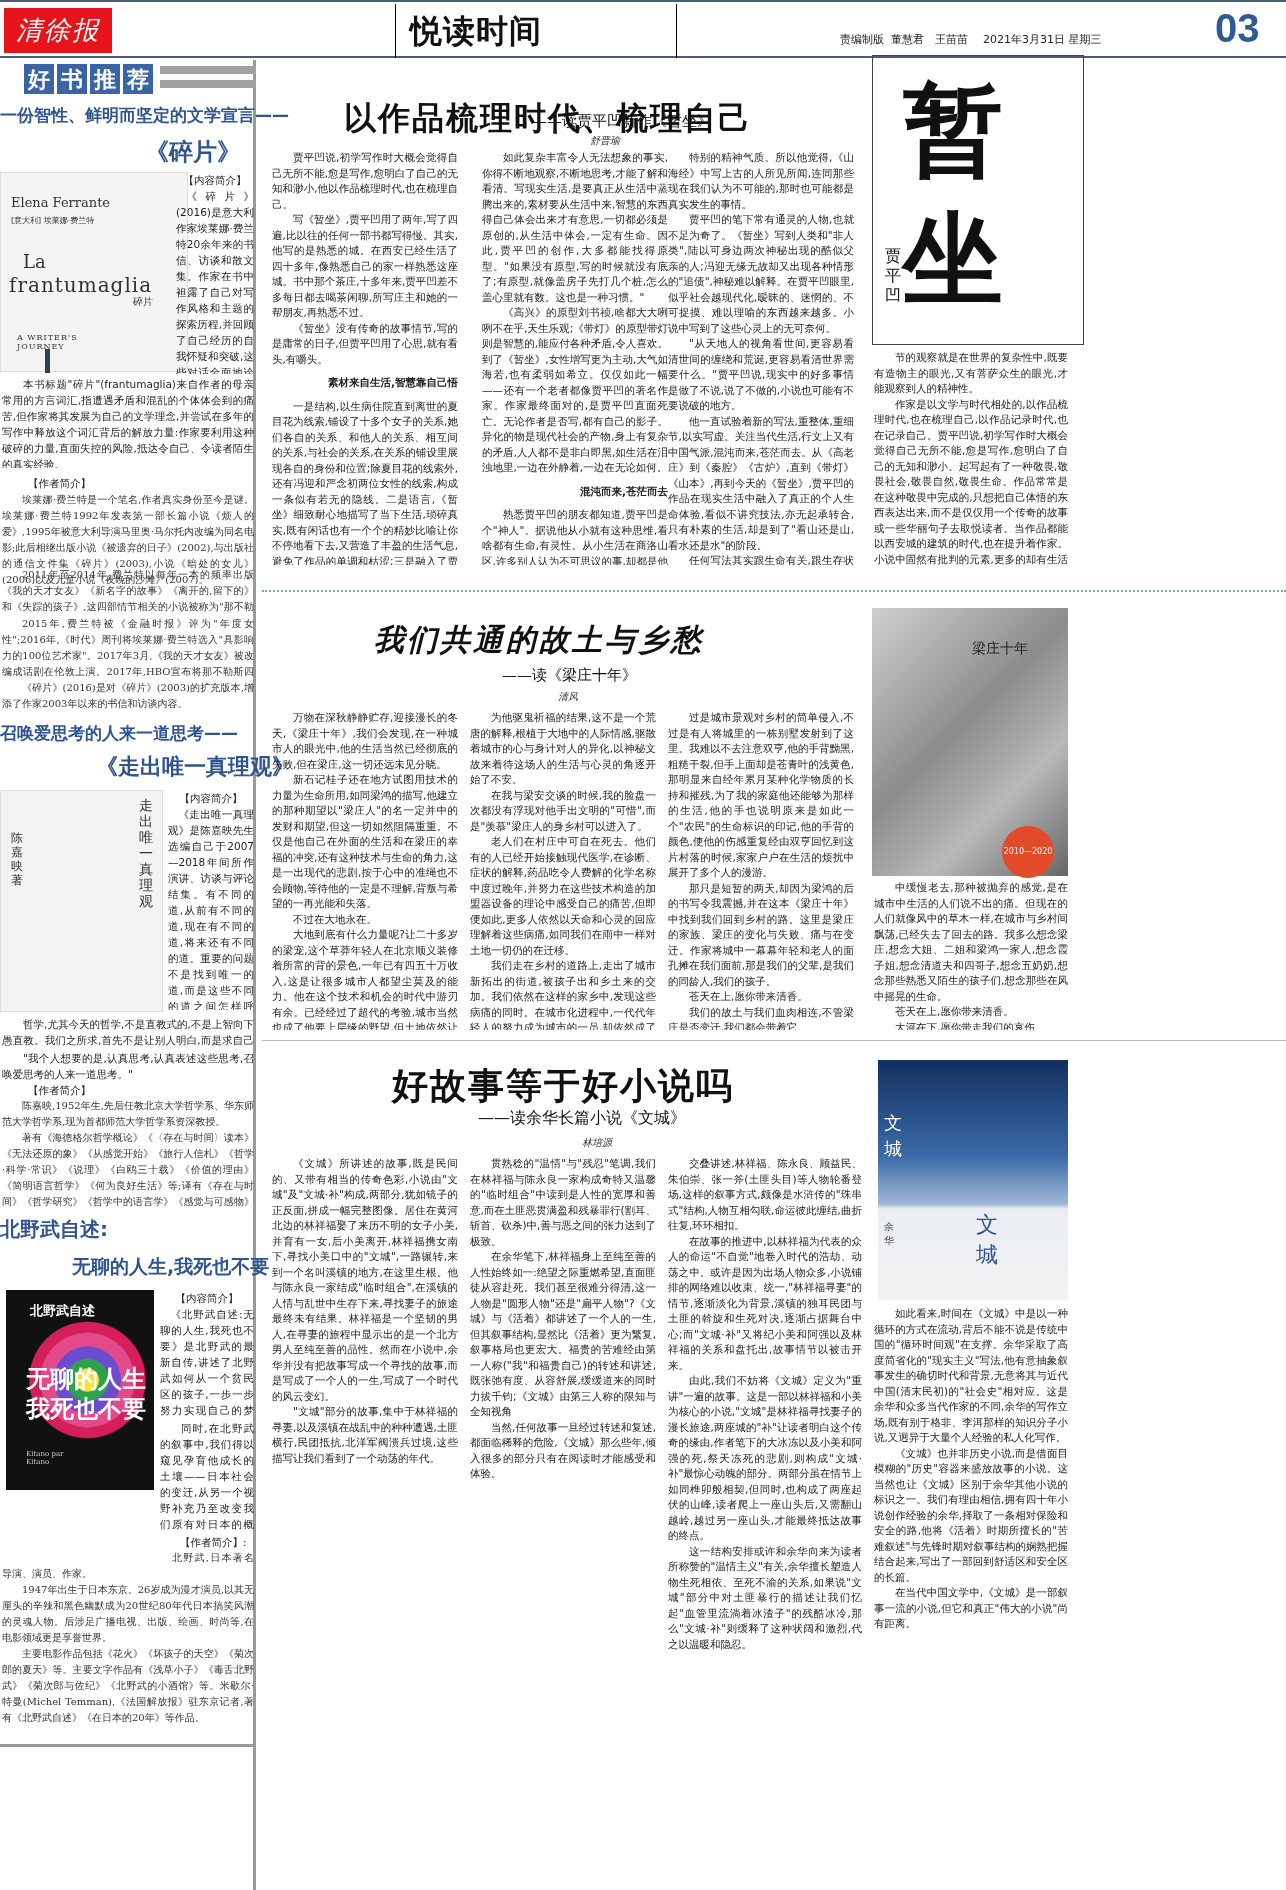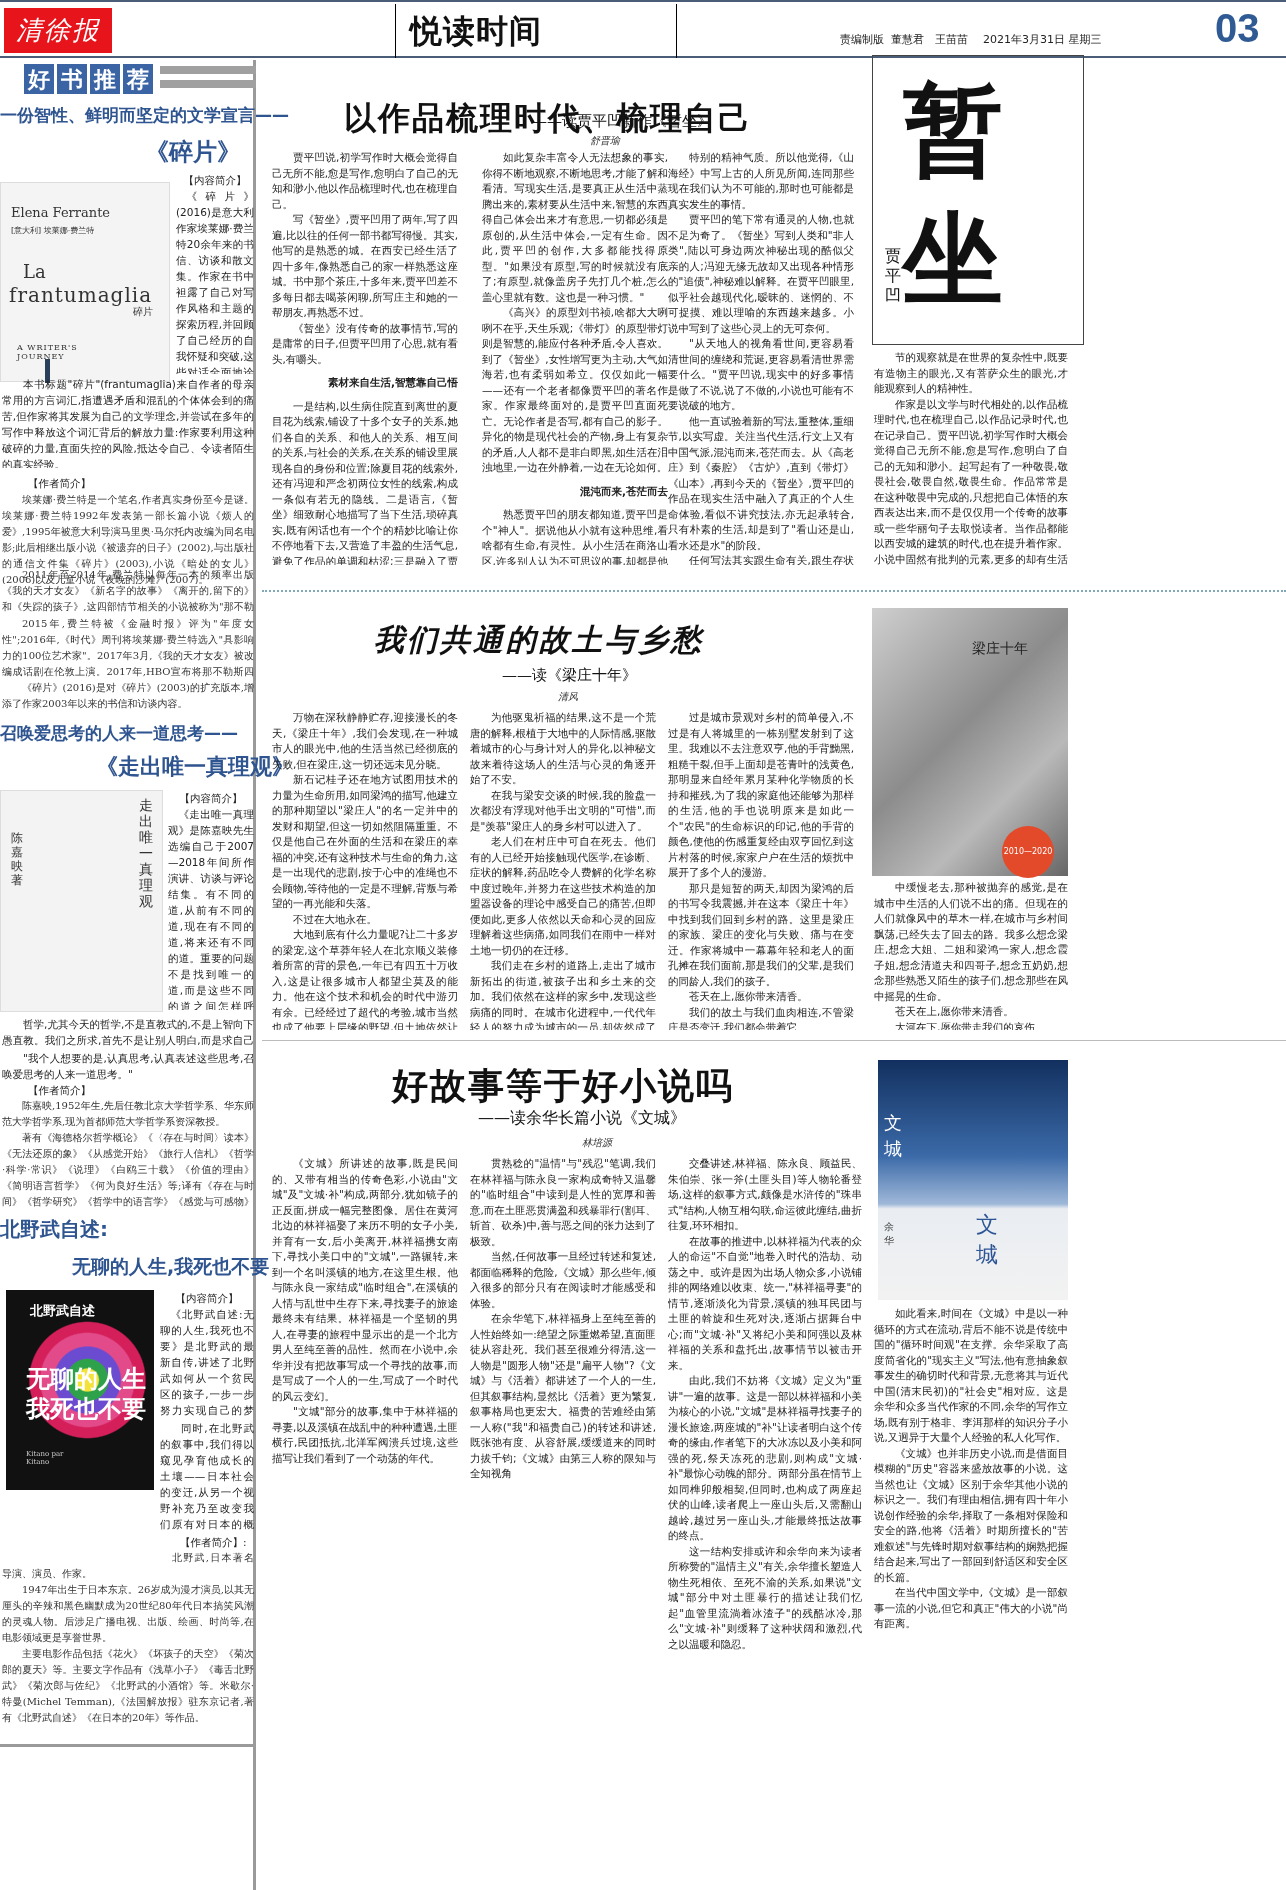--- a/index.html
+++ b/index.html
@@ -60,21 +60,21 @@
     <span>推</span>
     <span>荐</span>
   </div>
   <div class="badge-bars">
       <div></div>
       <div></div>
     </div>
 
   <div class="blue-head" style="left:0;top:44px;font-size:17px;">一份智性、鲜明而坚定的文学宣言——</div>
   <div class="blue-head" style="left:145px;top:76px;font-size:24px;">《碎片》</div>
-  <div class="cover" style="left:0;top:122px;width:170px;height:200px;background:#f4f4f4;">
+  <div class="cover" style="left:0;top:112px;width:188px;height:200px;background:#f4f4f4;">
     <div class="cover-label" style="left:10px;top:22px;font-size:13px;">Elena Ferrante</div>
     <div class="cover-label" style="left:10px;top:42px;font-size:8px;">[意大利] 埃莱娜·费兰特</div>
     <div class="cover-label" style="left:22px;top:78px;font-size:18px;">La</div>
     <div class="cover-label" style="left:8px;top:100px;font-size:20px;letter-spacing:1px;">frantumaglia</div>
     <div class="cover-label" style="left:132px;top:122px;font-size:10px;">碎片</div>
     <div class="cover-label" style="left:16px;top:160px;font-size:8px;width:90px;letter-spacing:1px;">A WRITER'S JOURNEY</div>
     <div style="position:absolute;left:44px;top:176px;width:5px;height:24px;background:#2b3e5a;"></div>
   </div>
   <div class="body-text" style="left:176px;top:112px;width:78px;text-align:center;">【内容简介】</div>
   <div class="body-text" style="left:176px;top:128px;width:78px;height:186px;overflow:hidden;text-indent:1em;">《碎片》(2016)是意大利作家埃莱娜·费兰特20余年来的书信、访谈和散文集。作家在书中袒露了自己对写作风格和主题的探索历程,并回顾了自己经历的自我怀疑和突破,这些对话全面地诠释了女性和家庭、神话和文化、城市和记忆,以及作家和读者的复杂关系。《碎片》既是深入费兰特的文学世界的指引,同时也是一份智性、鲜明而坚定的文学宣言。</div>
@@ -188,22 +188,22 @@
 <div class="headline" style="left:392px;top:1062px;font-size:36px;letter-spacing:2px;text-align:right;">好故事等于好小说吗</div>
 <div class="subhead" style="left:478px;top:1108px;font-size:16px;">——读余华长篇小说《文城》</div>
 <div class="byline" style="left:582px;top:1136px;">林培源</div>
 
 <div class="col" style="left:272px;top:1156px;width:186px;height:734px;">
   <p>《文城》所讲述的故事,既是民间的、又带有相当的传奇色彩,小说由"文城"及"文城·补"构成,两部分,犹如镜子的正反面,拼成一幅完整图像。居住在黄河北边的林祥福娶了来历不明的女子小美,并育有一女,后小美离开,林祥福携女南下,寻找小美口中的"文城",一路辗转,来到一个名叫溪镇的地方,在这里生根。他与陈永良一家结成"临时组合",在溪镇的人情与乱世中生存下来,寻找妻子的旅途最终未有结果。林祥福是一个坚韧的男人,在寻妻的旅程中显示出的是一个北方男人至纯至善的品性。然而在小说中,余华并没有把故事写成一个寻找的故事,而是写成了一个人的一生,写成了一个时代的风云变幻。</p>
     <p>"文城"部分的故事,集中于林祥福的寻妻,以及溪镇在战乱中的种种遭遇,土匪横行,民团抵抗,北洋军阀溃兵过境,这些描写让我们看到了一个动荡的年代。</p>
 </div>
 <div class="col" style="left:470px;top:1156px;width:186px;height:734px;">
   <p>贯熟稔的"温情"与"残忍"笔调,我们在林祥福与陈永良一家构成奇特又温馨的"临时组合"中读到是人性的宽厚和善意,而在土匪恶贯满盈和残暴罪行(割耳、斩首、砍杀)中,善与恶之间的张力达到了极致。</p>
+    <p>在余华笔下,林祥福身上至纯至善的人性始终如一:绝望之际重燃希望,直面匪徒从容赴死。我们甚至很难分得清,这一人物是"圆形人物"还是"扁平人物"?《文城》与《活着》都讲述了一个人的一生,但其叙事结构,显然比《活着》更为繁复,叙事格局也更宏大。福贵的苦难经由第一人称("我"和福贵自己)的转述和讲述,既张弛有度、从容舒展,缓缓道来的同时力拔千钧;《文城》由第三人称的限知与全知视角</p>
     <p>当然,任何故事一旦经过转述和复述,都面临稀释的危险,《文城》那么些年,倾入很多的部分只有在阅读时才能感受和体验。</p>
-    <p>在余华笔下,林祥福身上至纯至善的人性始终如一:绝望之际重燃希望,直面匪徒从容赴死。我们甚至很难分得清,这一人物是"圆形人物"还是"扁平人物"?《文城》与《活着》都讲述了一个人的一生,但其叙事结构,显然比《活着》更为繁复,叙事格局也更宏大。福贵的苦难经由第一人称("我"和福贵自己)的转述和讲述,既张弛有度、从容舒展,缓缓道来的同时力拔千钧;《文城》由第三人称的限知与全知视角</p>
 </div>
 <div class="col" style="left:668px;top:1156px;width:194px;height:734px;">
   <p>交叠讲述,林祥福、陈永良、顾益民、朱伯崇、张一斧(土匪头目)等人物轮番登场,这样的叙事方式,颇像是水浒传的"珠串式"结构,人物互相勾联,命运彼此缠结,曲折往复,环环相扣。</p>
     <p>在故事的推进中,以林祥福为代表的众人的命运"不自觉"地卷入时代的浩劫、动荡之中。或许是因为出场人物众多,小说铺排的网络难以收束、统一,"林祥福寻妻"的情节,逐渐淡化为背景,溪镇的独耳民团与土匪的斡旋和生死对决,逐渐占据舞台中心;而"文城·补"又将纪小美和阿强以及林祥福的关系和盘托出,故事情节以被击开来。</p>
     <p>由此,我们不妨将《文城》定义为"重讲"一遍的故事。这是一部以林祥福和小美为核心的小说,"文城"是林祥福寻找妻子的漫长旅途,两座城的"补"让读者明白这个传奇的缘由,作者笔下的大冰冻以及小美和阿强的死,祭天冻死的悲剧,则构成"文城·补"最惊心动魄的部分。两部分虽在情节上如同榫卯般相契,但同时,也构成了两座起伏的山峰,读者爬上一座山头后,又需翻山越岭,越过另一座山头,才能最终抵达故事的终点。</p>
     <p>这一结构安排或许和余华向来为读者所称赞的"温情主义"有关,余华擅长塑造人物生死相依、至死不渝的关系,如果说"文城"部分中对土匪暴行的描述让我们忆起"血管里流淌着冰渣子"的残酷冰冷,那么"文城·补"则缓释了这种状阔和激烈,代之以温暖和隐忍。</p>
 </div>
 <div class="wencheng" style="left:878px;top:1060px;width:190px;height:240px;">
   <div style="position:absolute;left:6px;top:50px;width:20px;font-family:'DejaVu Serif',serif;font-size:18px;line-height:26px;color:#fff;">文城</div>
   <div style="position:absolute;left:98px;top:150px;width:24px;font-family:'DejaVu Serif',serif;font-size:22px;line-height:30px;color:#2d5596;">文城</div>

